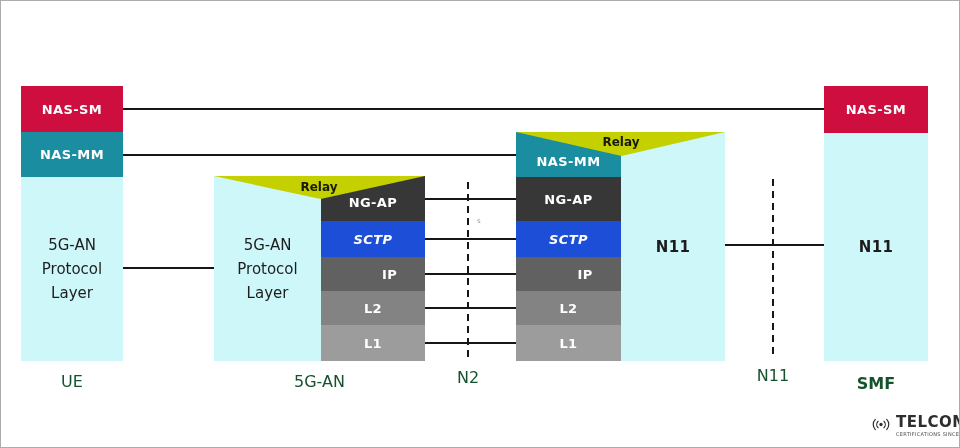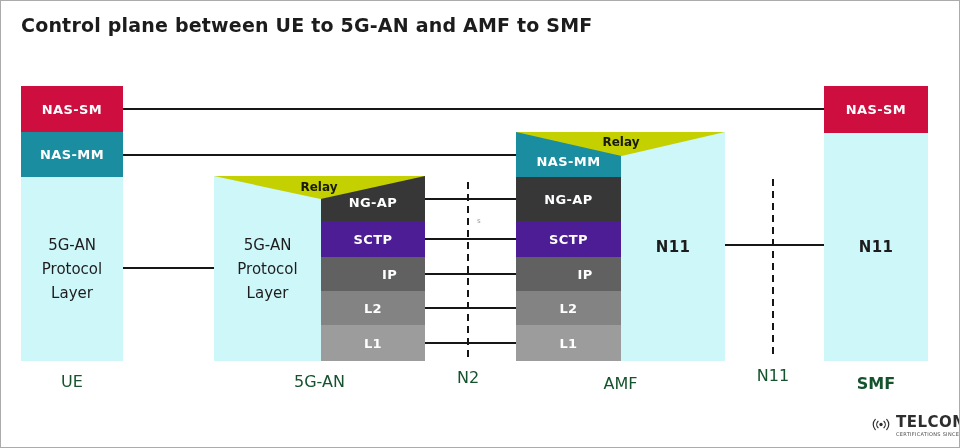--- a/index.html
+++ b/index.html
@@ -6,21 +6,21 @@
   .canvas { position:relative; width:960px; height:448px; box-sizing:border-box;
             background:#ffffff; border:1px solid #ababab; overflow:hidden; }
   .title { position:absolute; left:20px; top:13px; margin:0; font-size:19px; font-weight:600;
            letter-spacing:.2px; color:#1c1c1c; }
   .box { position:absolute; display:flex; align-items:center; justify-content:center;
          box-sizing:border-box; }
   .wlabel { color:#ffffff; font-weight:700; font-size:13px; letter-spacing:.4px; }
   .red  { background:#ce0e3e;justify-content:center; }
   .teal { background:#1a8da0; }
   .cyan { background:#cef7fa; }
-  .g1 { background:#373737;text-align:right; } .g2 { background:#4c1d95; } .g3 { background:#616161;padding-left:33px; }
+  .g1 { background:#373737;text-align:right; } .g2 { background:#1d4ed8;font-style:italic; } .g3 { background:#616161;padding-left:33px; }
   .g4 { background:#838383; } .g5 { background:#9c9c9c; }
   .proto { font-size:15px; font-weight:500; color:#1d1d1d; white-space:pre-line;
            text-align:center; line-height:24px; }
   .n11text { font-size:15px; font-weight:600; color:#1c1c1c; letter-spacing:.3px; }
   .tri { position:absolute; background:#c5d000; clip-path:polygon(0 0,100% 0,50.5% 100%); }
   .relay-label { position:absolute; font-size:12px; font-weight:600; color:#181a08;
                  text-align:center; }
   .hline { position:absolute; height:2px; background:#161616; }
   .vdash { position:absolute; width:2px;
            background:repeating-linear-gradient(180deg,#161616 0 7px,transparent 7px 12px); }
@@ -28,21 +28,20 @@
   .stray { position:absolute; font-size:7px; color:#9a9a9a; }
   .logo { position:absolute; display:flex; align-items:center; gap:3px; }
   .logo-name { font-size:15px; font-weight:700; color:#2e2e2e; letter-spacing:.5px; line-height:15px; }
   .logo-tag { font-size:5px; color:#4a4a4a; letter-spacing:.3px; margin-top:1px; }
 </style>
 </head>
 <body>
 
 <div class="canvas">
 
-  <h1 class="title">Control plane between UE to 5G-AN and AMF to SMF</h1>
 
   <div class="box red wlabel" style="left:20px;top:85px;width:102px;height:46px;">
     <span>NAS-SM</span>
   </div>
   <div class="box teal wlabel" style="left:20px;top:131px;width:102px;height:45px;">
     <span>NAS-MM</span>
   </div>
   <div class="box cyan" style="left:20px;top:176px;width:102px;height:184px;">
     <span class="proto">5G-AN
 Protocol
@@ -114,21 +113,20 @@
   <div class="hline" style="left:724px;top:243px;width:99px;"></div>
 
   <div class="vdash" style="left:466px;top:181px;height:177px;"></div>
   <div class="vdash" style="left:771px;top:178px;height:180px;"></div>
 
   <span class="stray" style="left:476px;top:216px;">s</span>
 
   <div class="blabel" style="left:20px;top:371px;width:102px;">UE</div>
   <div class="blabel" style="left:213px;top:371px;width:211px;">5G-AN</div>
   <div class="blabel" style="left:427px;top:367px;width:80px;">N2</div>
-  <div class="blabel" style="left:515px;top:373px;width:209px;">AMF</div>
   <div class="blabel" style="left:732px;top:365px;width:80px;">N11</div>
   <div class="blabel" style="left:823px;top:373px;width:104px;font-weight:bold;">SMF</div>
 
   <div class="logo" style="left:868px;top:414px;">
     <span>
       <svg width="24" height="17" viewBox="0 0 26 17" aria-hidden="true">
         <circle cx="13" cy="8.5" r="1.8" fill="#2e2e2e"></circle>
         <path d="M9.8 5 a5 5 0 0 0 0 7" stroke="#2e2e2e" fill="none" stroke-width="1.3" stroke-linecap="round"></path>
         <path d="M6.8 3  a8 8 0 0 0 0 11" stroke="#2e2e2e" fill="none" stroke-width="1.3" stroke-linecap="round"></path>
         <path d="M16.2 5 a5 5 0 0 1 0 7" stroke="#2e2e2e" fill="none" stroke-width="1.3" stroke-linecap="round"></path>

